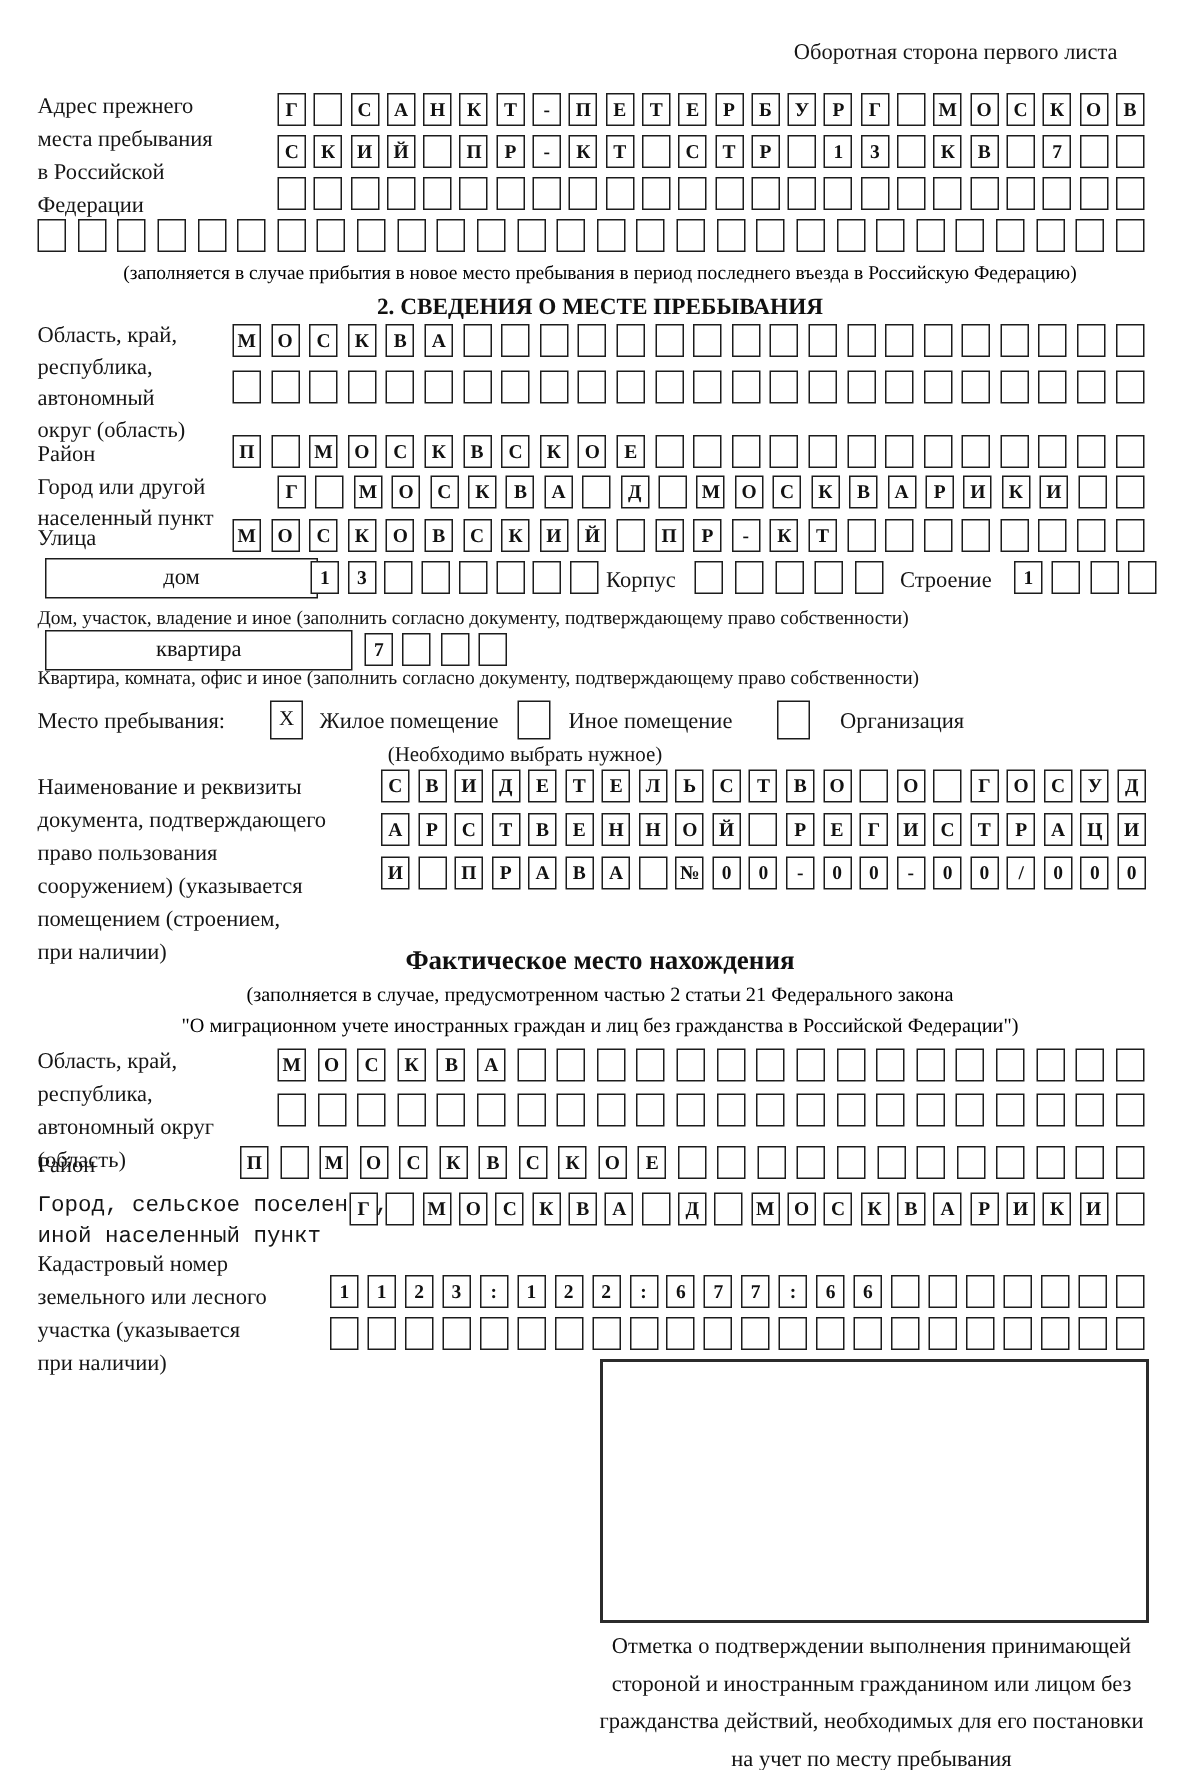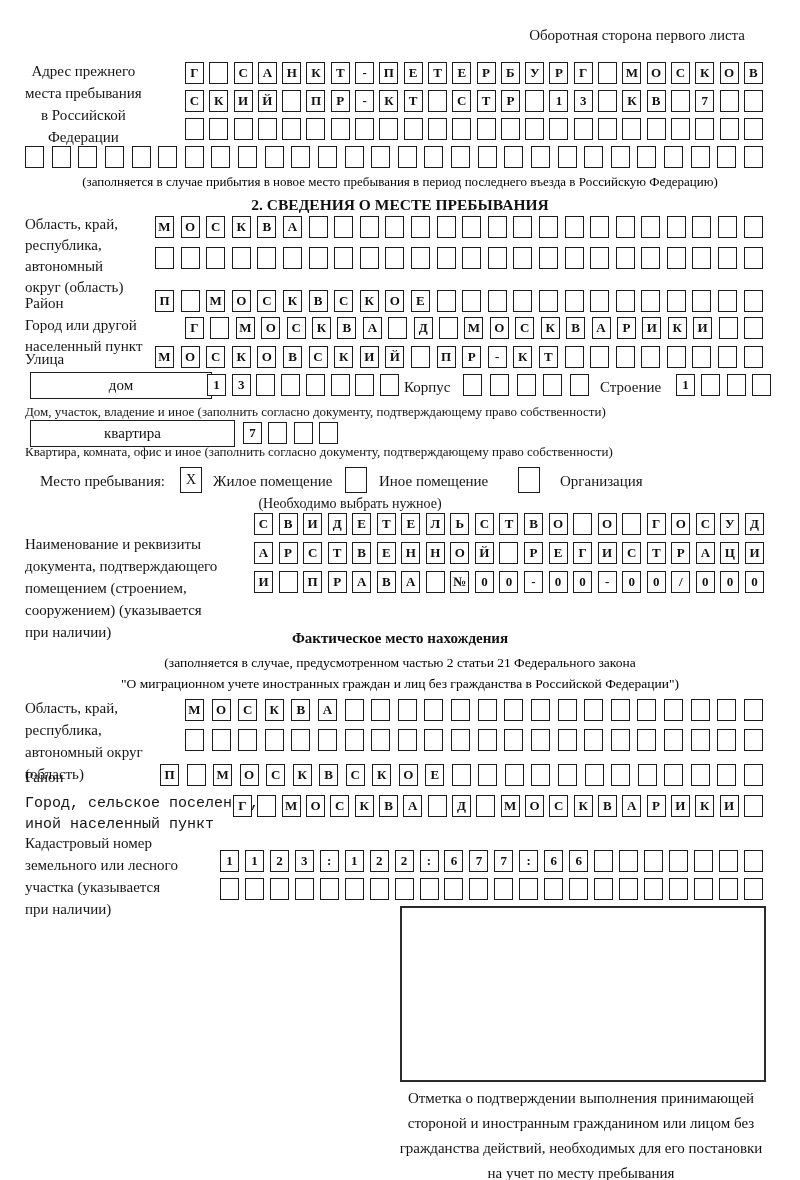--- a/index.html
+++ b/index.html
@@ -20,21 +20,21 @@
   .cap{font-size:13px;color:#000000;text-align:center;width:800px;left:0;}
   .capleft{font-size:13px;color:#151515;}
   .ttl{font-weight:bold;font-size:15.5px;text-align:center;width:800px;left:0;}
   .stampbox{border:2px solid #2b2b2b;background:#fff;}
 </style>
 </head>
 <body>
 
 <div class="abs lbl" style="right:55px;top:24px;">Оборотная сторона первого листа</div>
 
-<div class="abs lbl" style="left:25px;top:60px;text-align:center;">
+<div class="abs lbl" style="left:25px;top:60px;">
   <div>Адрес прежнего</div>
   <div>места пребывания</div>
   <div>в Российской</div>
   <div>Федерации</div>
 </div>
 <div class="abs boxrow" style="left:185px;top:62px;width:578px;">
     <span class="cell">Г</span>
     <span class="cell"></span>
     <span class="cell">С</span>
     <span class="cell">А</span>
@@ -320,34 +320,35 @@
 
 <div class="abs wbox" style="left:30px;top:420px;width:205px;height:27px;">квартира</div>
 <div class="abs boxrow" style="left:243px;top:422px;width:95px;">
     <span class="cell">7</span>
     <span class="cell"></span>
     <span class="cell"></span>
     <span class="cell"></span>
   </div>
 <div class="abs capleft" style="left:25px;top:444px;font-family:Liberation Serif, serif;">Квартира, комната, офис и иное (заполнить согласно документу, подтверждающему право собственности)</div>
 
-<div class="abs lbl" style="left:40px;top:470px;">Место пребывания:</div>
+<div class="abs lbl" style="left:25px;top:470px;">Место пребывания:</div>
 <span class="abs chk" style="left:180px;top:467px;">X</span>
 <div class="abs lbl" style="left:213px;top:470px;">Жилое помещение</div>
 <span class="abs chk" style="left:345px;top:467px;"></span>
 <div class="abs lbl" style="left:379px;top:470px;">Иное помещение</div>
 <span class="abs chk" style="left:518px;top:467px;"></span>
 <div class="abs lbl" style="left:560px;top:470px;">Организация</div>
 <div class="abs capleft" style="left:100px;top:496px;width:500px;text-align:center;font-size:14px;">(Необходимо выбрать нужное)</div>
 
-<div class="abs lbl" style="left:25px;top:514px;margin-top:19px;">
+<div class="abs lbl" style="left:25px;top:514px;">
   <div>Наименование и реквизиты</div>
   <div>документа, подтверждающего</div>
+  <div>право пользования</div>
+  <div>сооружением) (указывается</div>
   <div>помещением (строением,</div>
-  <div>сооружением) (указывается</div>
   <div>при наличии)</div>
 </div>
 <div class="abs boxrow" style="left:254px;top:513px;width:510px;">
     <span class="cell">С</span>
     <span class="cell">В</span>
     <span class="cell">И</span>
     <span class="cell">Д</span>
     <span class="cell">Е</span>
     <span class="cell">Т</span>
     <span class="cell">Е</span>
@@ -406,21 +407,21 @@
     <span class="cell">0</span>
     <span class="cell">-</span>
     <span class="cell">0</span>
     <span class="cell">0</span>
     <span class="cell">/</span>
     <span class="cell">0</span>
     <span class="cell">0</span>
     <span class="cell">0</span>
   </div>
 
-<div class="abs ttl" style="top:630px;font-size:15px;">Фактическое место нахождения</div>
+<div class="abs ttl" style="top:630px;font-size:18px;">Фактическое место нахождения</div>
 <div class="abs cap" style="top:655px;font-size:13.5px;">(заполняется в случае, предусмотренном частью 2 статьи 21 Федерального закона</div>
 <div class="abs cap" style="top:676px;font-size:13.5px;">"О миграционном учете иностранных граждан и лиц без гражданства в Российской Федерации")</div>
 
 <div class="abs lbl" style="left:25px;top:697px;">
   <div>Область, край,</div>
   <div>республика,</div>
   <div>автономный округ</div>
   <div>(область)</div>
 </div>
 <div class="abs boxrow" style="left:185px;top:699px;width:578px;">

